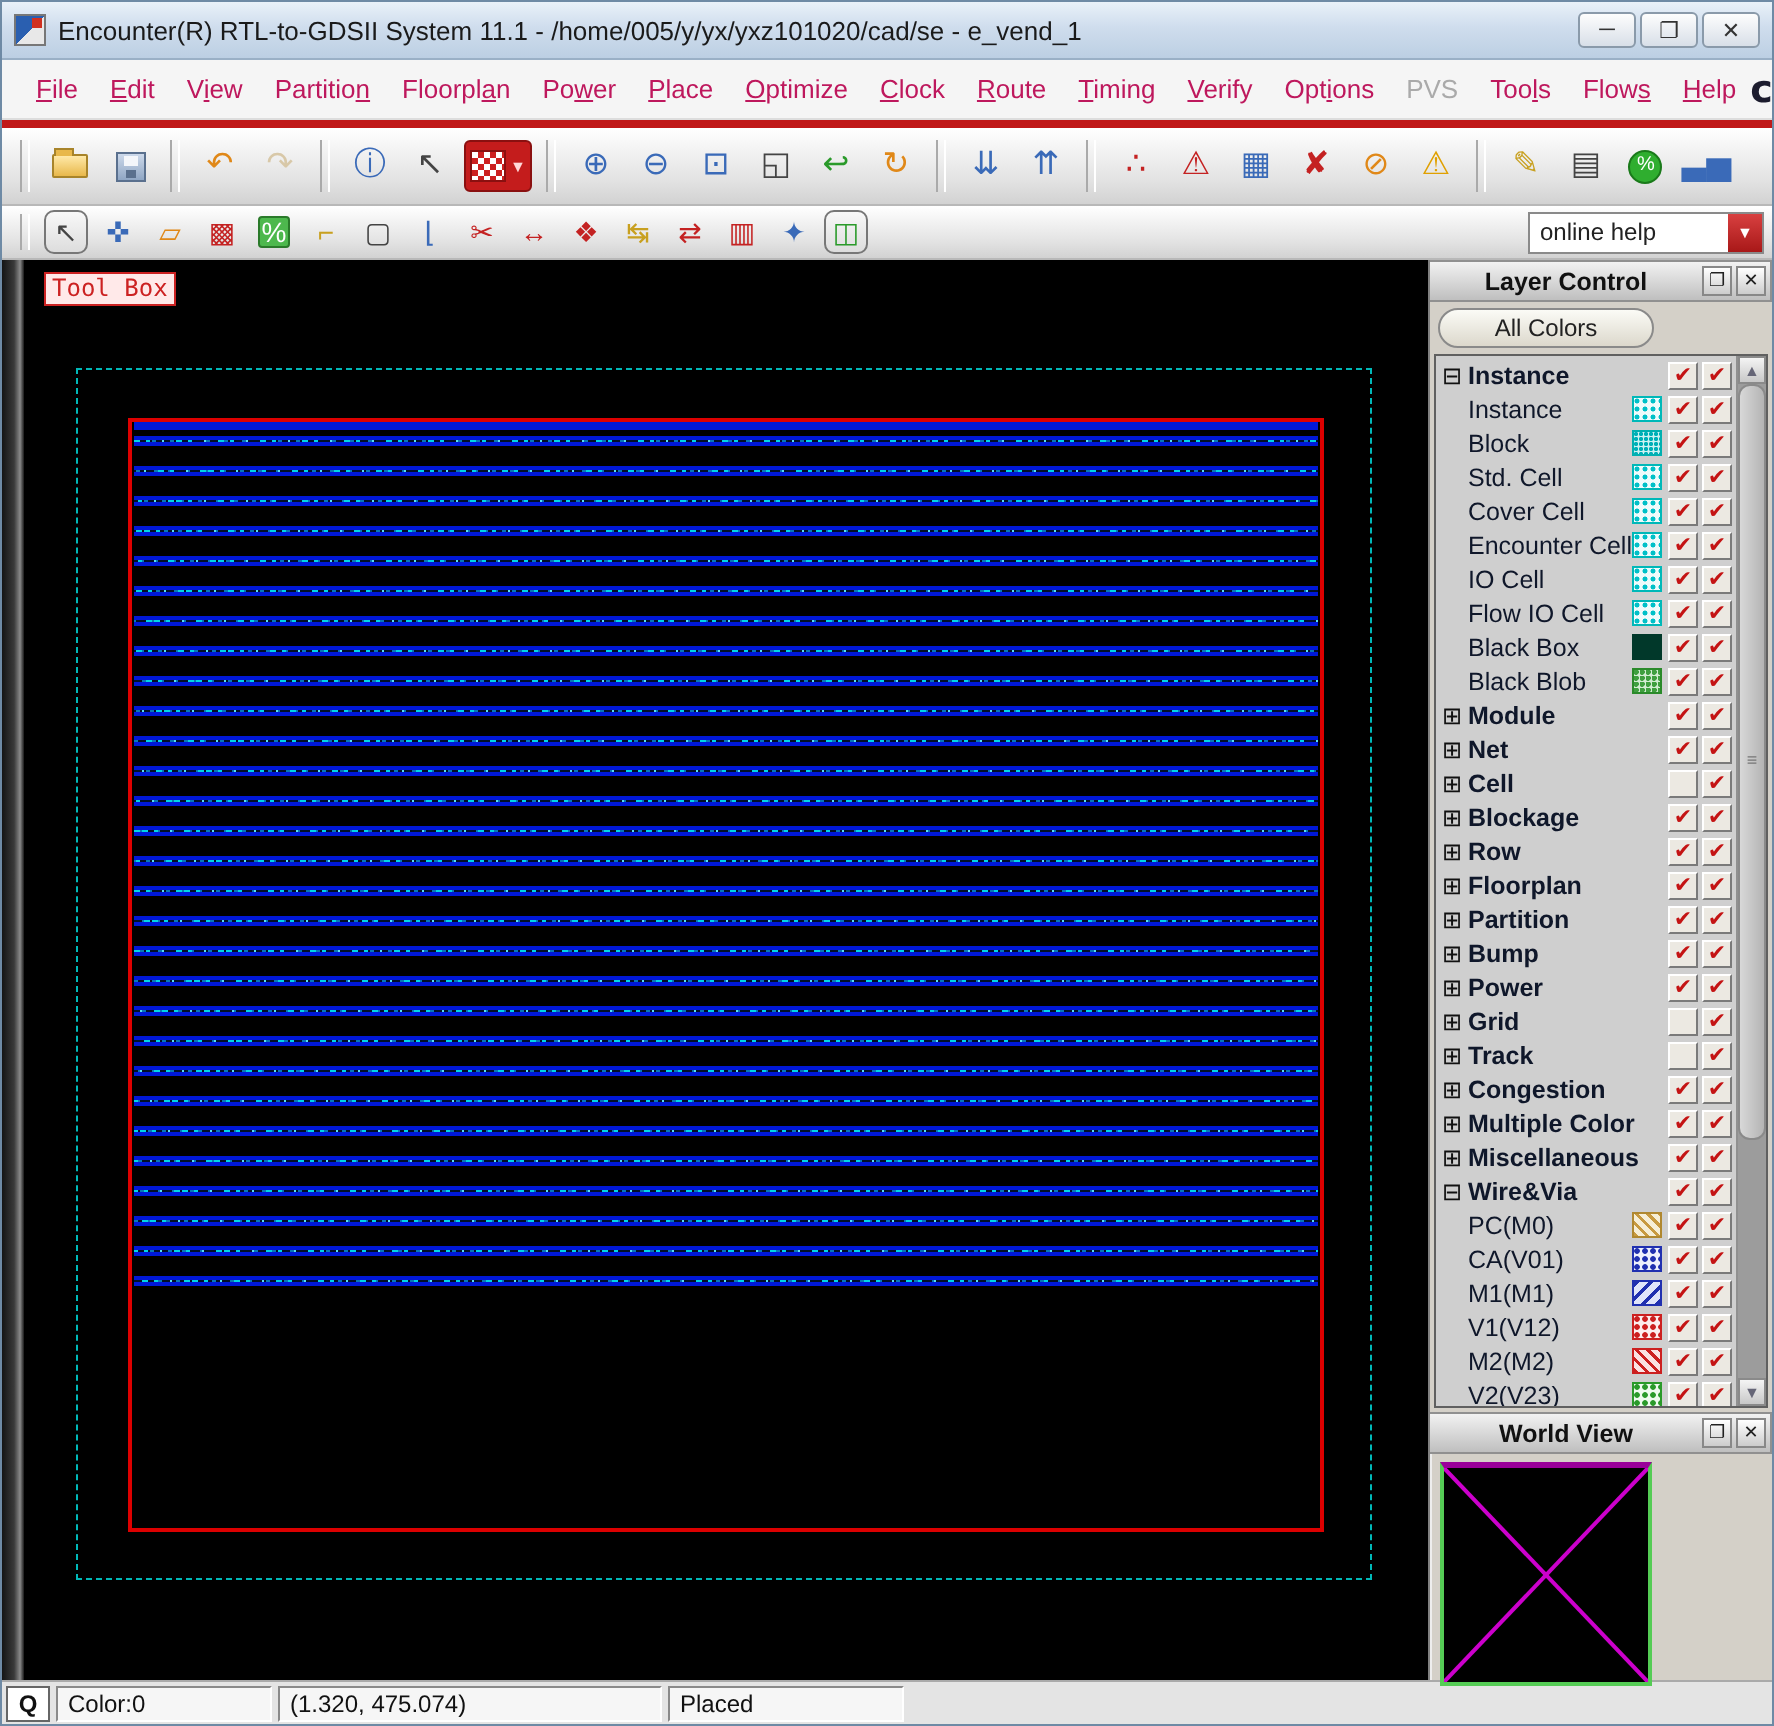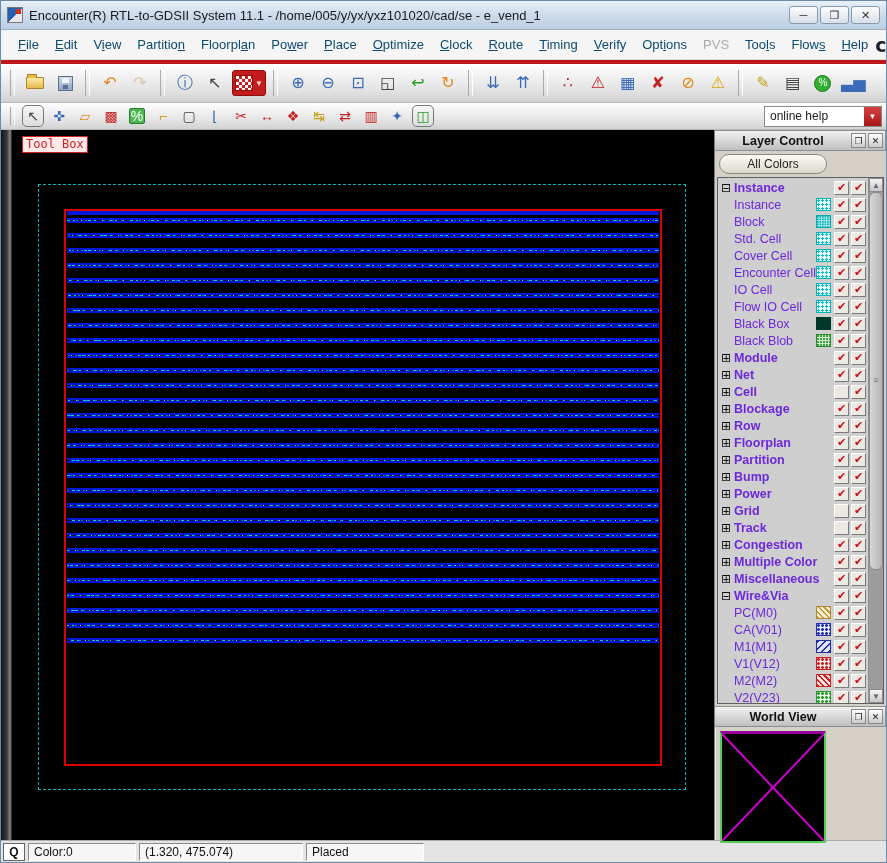--- a/index.html
+++ b/index.html
@@ -13,21 +13,21 @@
   .appicon{width:16px;height:16px;flex:0 0 16px;background:linear-gradient(135deg,#2a5fb0 50%,#e8e8e8 50%);border:1px solid #777;position:relative;}
   .appicon::after{content:"";position:absolute;right:1px;top:1px;width:5px;height:5px;background:#d03020;}
   .title-text{flex:1;font-size:13px;color:#1a1a1a;white-space:nowrap;overflow:hidden;}
   .winbtns{display:flex;gap:2px;}
   .wbtn{width:29px;height:18px;border:1px solid #8a9aaa;border-radius:3px;background:linear-gradient(#fdfdfd,#d8dfe8);
     display:flex;align-items:center;justify-content:center;font-size:11px;color:#333;}
 
   
   .menubar{height:30px;flex:0 0 30px;background:#f5f5f5;display:flex;align-items:center;padding:0 10px;border-bottom:1px solid #ddd;}
   .menu-items{display:flex;align-items:center;gap:2px;flex:1;}
-  .menu-item{padding:4px 7px;font-size:13px;color:#0c4a6e;cursor:default;}
+  .menu-item{padding:4px 7px;font-size:13px;color:#be185d;cursor:default;}
   .menu-item u{text-decoration:underline;}
   .menu-item.disabled{color:#aaa;}
   .cadence-logo{font-family:"DejaVu Sans",sans-serif;font-weight:bold;font-size:19px;letter-spacing:1px;color:#1c1c2e;}
   .redline{height:4px;flex:0 0 4px;background:#c01818;}
 
   
   .toolbar{display:flex;align-items:center;background:linear-gradient(#ffffff,#e2e2e2 70%,#d2d2d2);border-bottom:1px solid #b8b8b8;padding:0 4px;}
   .toolbar1{height:39px;flex:0 0 39px;}
   .toolbar2{height:27px;flex:0 0 27px;}
   .tsep{width:5px;height:70%;margin:0 5px;border-left:1px solid #aaa;border-right:1px solid #fff;}
@@ -73,21 +73,21 @@
   .rightpanel{flex:0 0 166px;background:#d4d0c8;border-left:1px solid #808080;display:flex;flex-direction:column;}
   .phead{height:21px;flex:0 0 21px;display:flex;align-items:center;background:linear-gradient(#f2f2f2,#bfbfbf);border:1px solid #909090;border-left:none;}
   .phead .ptitle{flex:1;text-align:center;font-weight:bold;font-size:12.5px;color:#111;}
   .phbtn{width:15px;height:15px;margin-right:2px;border:1px solid #888;background:linear-gradient(#fff,#ccc);display:flex;align-items:center;justify-content:center;font-size:9px;color:#222;}
   .allcolors-row{padding:3px 4px;flex:0 0 26px;}
   .allcolors{width:108px;height:20px;border:1px solid #8a8a8a;border-radius:10px;background:linear-gradient(#fbfbf6,#dcd8cc);font-size:12px;color:#222;display:flex;align-items:center;justify-content:center;}
   .layerlist{flex:1;margin:0 2px 2px 2px;border:1px solid #606060;background:#cfcfcf;display:flex;min-height:0;}
   .lrows{flex:1;overflow:hidden;padding-top:1px;}
   .lrow{height:17px;display:flex;align-items:center;padding-left:3px;}
   .gicon{width:13px;flex:0 0 13px;font-size:12px;color:#111;line-height:1;}
-  .llabel{flex:1;font-size:12.5px;color:#6d28d9;white-space:nowrap;overflow:hidden;}
+  .llabel{flex:1;font-size:12.5px;color:#0f172a;white-space:nowrap;overflow:hidden;}
   .llabel.b{font-weight:bold;}
   .sw{width:15px;height:13px;flex:0 0 15px;border:1px solid #999;margin-right:3px;background:#fff;}
   .sw-cyan-dots{border-color:#00b8b8;background-image:radial-gradient(circle at 1.5px 1.5px,#00c0c8 30%,rgba(0,0,0,0) 40%);background-size:4px 4px;background-color:#effbfb;}
   .sw-cyan-dense{border-color:#00b0b0;background-image:radial-gradient(circle at 1px 1px,#00b0b8 45%,rgba(0,0,0,0) 55%);background-size:2.5px 2.5px;background-color:#cdf2f2;}
   .sw-darkgreen{background:#01382a;border-color:#01382a;}
   .sw-green-dense{border-color:#2a8a2a;background-image:radial-gradient(circle at 1px 1px,#3f9f3f 45%,rgba(0,0,0,0) 55%);background-size:3px 3px;background-color:#d2ecd2;}
   .sw-tan-hatch{border-color:#b08830;background:repeating-linear-gradient(45deg,#c89a40 0 1.5px,#f6eed6 1.5px 4px);}
   .sw-blue-dots{border-color:#2030b0;background-image:radial-gradient(circle at 1.5px 1.5px,#2030b0 35%,rgba(0,0,0,0) 45%);background-size:4px 4px;background-color:#eef0fc;}
   .sw-blue-hatch{border-color:#2030b0;background:repeating-linear-gradient(135deg,#2030b0 0 2px,#dfe4fa 2px 5px);}
   .sw-red-dots{border-color:#cc2020;background-image:radial-gradient(circle at 1.5px 1.5px,#cc2020 35%,rgba(0,0,0,0) 45%);background-size:4px 4px;background-color:#fceeee;}
@@ -102,21 +102,21 @@
   .wvcontent{flex:1;position:relative;background:#d4d0c8;border-left:1px solid #eee;}
   .wvbox{position:absolute;left:4px;top:4px;width:106px;height:112px;background:#000;border:2px solid #55cc55;border-top:3px solid #990099;}
   .wvbox svg{width:100%;height:100%;display:block;}
 
   
   .statusbar{height:22px;flex:0 0 22px;background:#e4e4e4;border-top:1px solid #aaa;display:flex;align-items:center;gap:3px;padding:1px 2px;}
   .sbox{height:18px;border:1px solid;border-color:#8a8a8a #fff #fff #8a8a8a;background:#f6f6f6;display:flex;align-items:center;padding:0 5px;font-size:12px;color:#111;white-space:nowrap;}
   .sb-msg{flex:1;}
   .sb-q{width:22px;justify-content:center;font-weight:bold;border-color:#666;background:#fff;border-style:solid;border-width:1px;}
   .sb-selnum{width:108px;}
-  .sb-coords{width:164px;}
+  .sb-coords{width:192px;}
   .sb-mode{width:118px;}
 </style>
 </head>
 <body>
 
 <div class="win">
 
   <div class="titlebar">
     <span class="appicon"></span>
     <span class="title-text">Encounter(R) RTL-to-GDSII System 11.1 - /home/005/y/yx/yxz101020/cad/se - e_vend_1</span>

